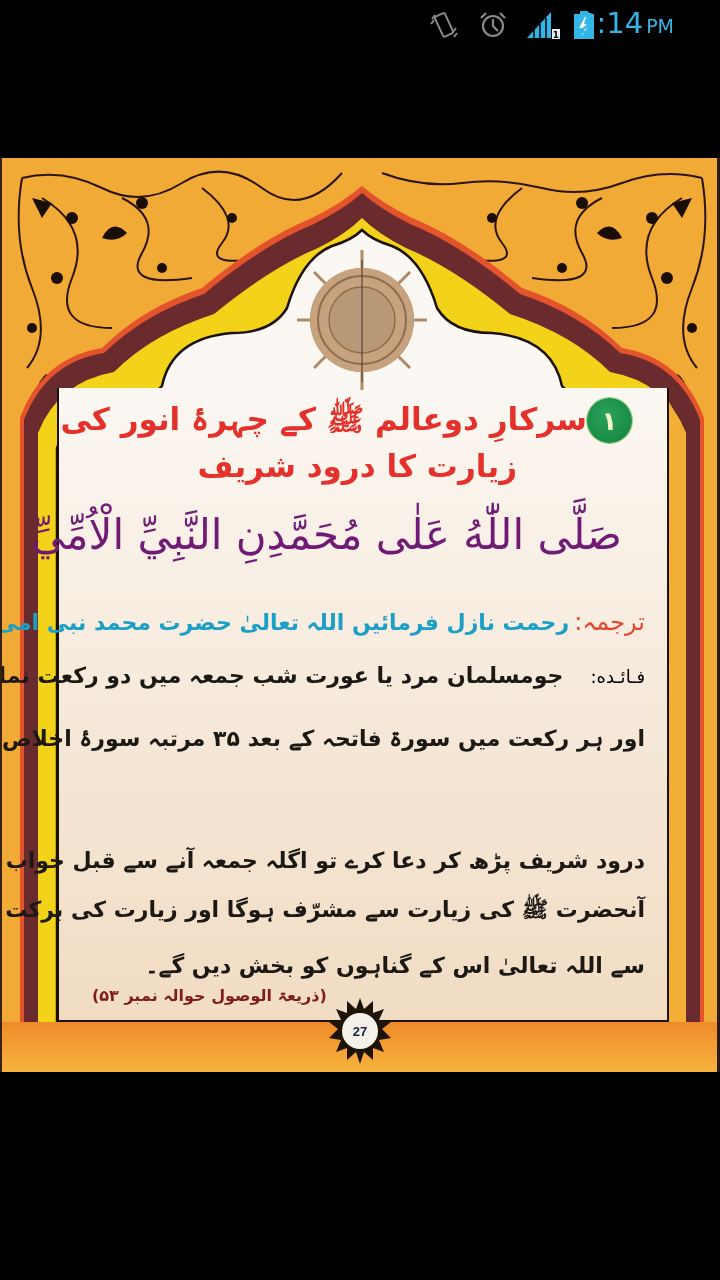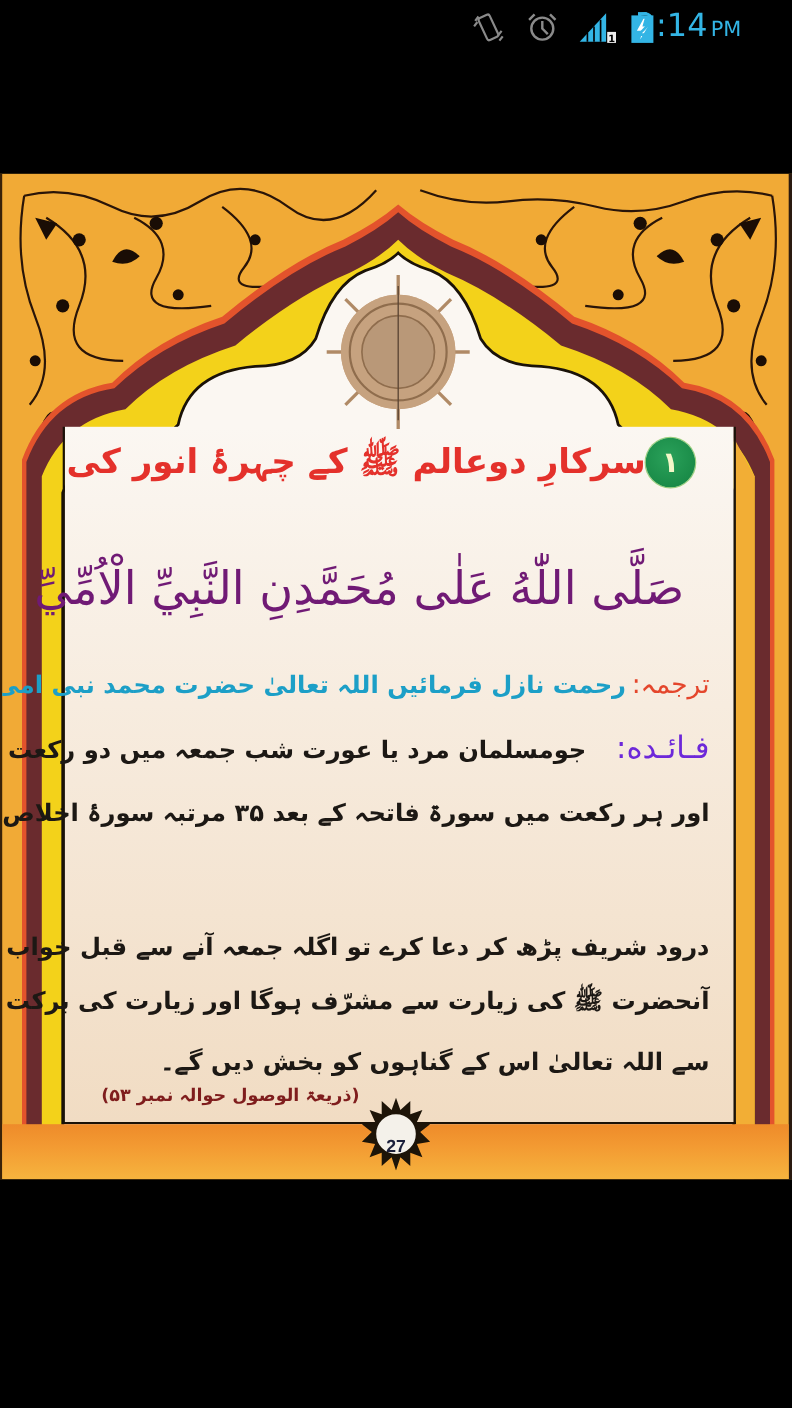--- a/index.html
+++ b/index.html
@@ -24,25 +24,25 @@
 
   .urdu { direction: rtl; font-family: "DejaVu Sans", sans-serif; position: absolute; white-space: nowrap; }
 
   .num-badge { position: absolute; left: 585px; top: 240px; width: 45px; height: 45px; border-radius: 50%; background: radial-gradient(circle at 45% 40%, #2aa15a, #138240); box-shadow: 0 0 0 1px #9ad07a; display: flex; align-items: center; justify-content: center; color: #f4f7c8; font-size: 26px; font-weight: bold; }
 
   .title-line { color: #e4312b; font-size: 31px; font-weight: bold; }
   .arabic-line { color: #701a75; font-size: 42px; font-family: "DejaVu Serif", serif; }
   .tarjuma-label { color: #e4462c; font-size: 24px; text-align: center; }
   .tarjuma-text { color: #1c9fc7; font-size: 22px; font-weight: bold; }
   .body-line { color: #1c1814; font-size: 22px; font-weight: bold; }
-  .faida-label { color: #6d28d9; font-size: 28px; letter-spacing: 2px; }
+  .faida-label { color: #000000; font-size: 18px; letter-spacing: 2px; }
   .ref-line { color: #7f1d1d; font-size: 16px; font-weight: bold; }
 
   .page-num { position: absolute; left: 325px; top: 840px; width: 66px; height: 66px; }
-  .page-num-text { position: absolute; left: 0; top: 12px; width: 66px; height: 66px; display: flex; align-items: center; justify-content: center; font-family: "Liberation Sans", sans-serif; font-weight: bold; font-size: 16px; color: #1b1f3a; }
+  .page-num-text { position: absolute; left: 0; top: 0; width: 66px; height: 66px; display: flex; align-items: center; justify-content: center; font-family: "Liberation Sans", sans-serif; font-weight: bold; font-size: 13px; color: #1b1f3a; }
 
   .bottom-band { position: absolute; left: 0; top: 864px; width: 720px; height: 50px; background: linear-gradient(180deg, #ee8b2a 0%, #f39a32 40%, #f6b43e 100%); }
 </style>
 </head>
 <body>
 
 <div class="status-bar">
   <svg class="sb-icon sb-vibrate" viewBox="0 0 32 32">
     <g fill="none" stroke="#8a8a8a" stroke-width="2">
       <rect x="11" y="4" width="11" height="22" rx="2" transform="rotate(-25 16 16)"></rect>
@@ -137,20 +137,21 @@
     <circle cx="70" cy="70" r="44" fill="none" stroke="#8f6d4d" stroke-width="2"></circle>
     <circle cx="70" cy="70" r="33" fill="#b99878" stroke="#8f6d4d" stroke-width="1.5"></circle>
     <line x1="70" y1="10" x2="70" y2="132" stroke="#5a4433" stroke-width="1.2"></line>
   </svg>
 
   <div class="num-badge">
       <span>۱</span>
     </div>
 
   <div class="urdu title-line" style="right:130px;top:243px;">سرکارِ دوعالم ﷺ کے چہرۂ انور کی</div>
+  <div class="urdu title-line" style="right:200px;top:290px;">زیارت کا درود شریف</div>
 
   <div class="urdu arabic-line" style="right:95px;top:352px;">صَلَّى اللّٰهُ عَلٰى مُحَمَّدِنِ النَّبِيِّ الْاُمِّيِّ</div>
 
   <div class="urdu" style="right:72px;top:450px;">
     <span class="tarjuma-label">ترجمہ:</span>
     <span class="tarjuma-text">رحمت نازل فرمائیں اللہ تعالیٰ حضرت محمد نبی امی ﷺ پر۔</span>
   </div>
 
   <div class="urdu" style="right:72px;top:505px;">
     <span class="faida-label">فـائـده:</span>

